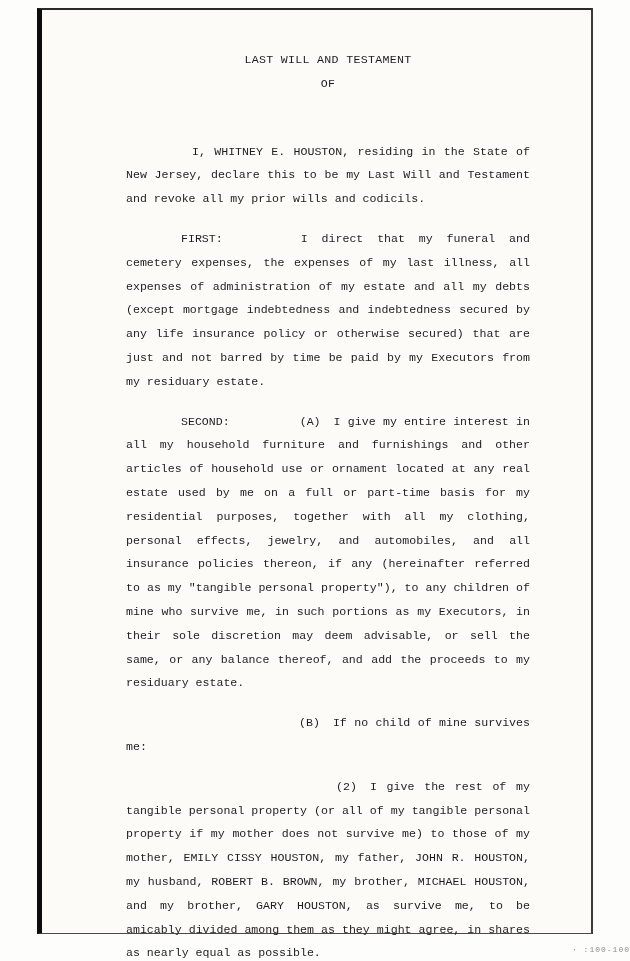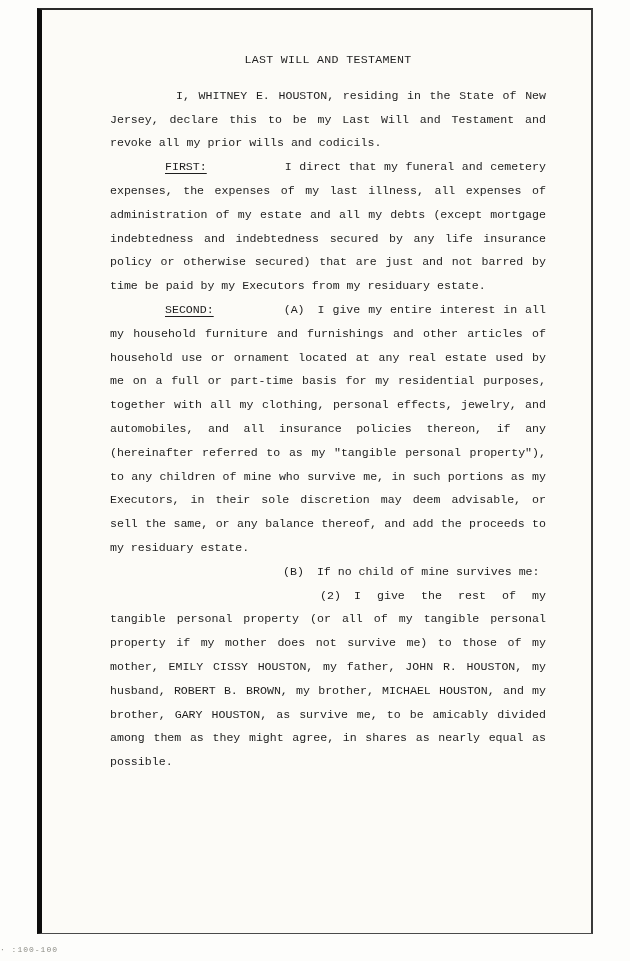--- a/index.html
+++ b/index.html
@@ -32,64 +32,64 @@
   .content {
     position: absolute;
     left: 110px;
     top: 48px;
     width: 436px;
     font-size: 11.6px;
     line-height: 23.8px;
   }
   .title-block {
     text-align: center;
-    margin-bottom: 12px;
+    margin-bottom: 44px;
     letter-spacing: 0.3px;
   }
   .title-line { white-space: nowrap; }
   p.doc-par {
-    margin: 0;
+    margin: 16px;
     text-align: justify;
     text-align-last: left;
   }
   .p-intro  { text-indent: 66px; }
   .p-first  { text-indent: 55px; }
   .p-second { text-indent: 55px; }
   .p-b      { text-indent: 173px; }
   .p-b1     { text-indent: 210px; }
   .p-b2     { text-indent: 210px; margin-top: 5px; }
   .ul {
-    text-decoration: underline;
     text-underline-offset: 3px;
     text-decoration-thickness: 1px;
   }
   .tab-first  { display: inline-block; width: 78px; }
   .tab-second { display: inline-block; width: 70px; }
   .gap2       { display: inline-block; width: 13px; }
   .footer-stamp {
     position: absolute;
     left: 0;
     right: 0;
     bottom: 7px;
-    text-align: left;
+    text-align: right;
     font-size: 8px;
     color: #8d8d86;
     letter-spacing: 1px;
   }
 </style>
 </head>
 <body>
 
 <div class="page">
   <div class="scan-frame"></div>
 
   <div class="content">
 
     <div class="title-block">
       <div class="title-line">LAST WILL AND TESTAMENT</div>
+      <div class="title-line">OF</div>
     </div>
 
     <p class="doc-par p-intro"><span>I, WHITNEY E. HOUSTON, residing in the State of New Jersey, declare this to be my Last Will and Testament and revoke all my prior wills and codicils.</span></p>
 
     <p class="doc-par p-first"><span class="ul">FIRST:</span><span class="tab-first"></span><span>I direct that my funeral and cemetery expenses, the expenses of my last illness, all expenses of administration of my estate and all my debts (except mortgage indebtedness and indebtedness secured by any life insurance policy or otherwise secured) that are just and not barred by time be paid by my Executors from my residuary estate.</span></p>
 
     <p class="doc-par p-second"><span class="ul">SECOND:</span><span class="tab-second"></span><span>(A)</span><span class="gap2"></span><span>I give my entire interest in all my household furniture and furnishings and other articles of household use or ornament located at any real estate used by me on a full or part-time basis for my residential purposes, together with all my clothing, personal effects, jewelry, and automobiles, and all insurance policies thereon, if any (hereinafter referred to as my "tangible personal property"), to any children of mine who survive me, in such portions as my Executors, in their sole discretion may deem advisable, or sell the same, or any balance thereof, and add the proceeds to my residuary estate.</span></p>
 
     <p class="doc-par p-b"><span>(B)</span><span class="gap2"></span><span>If no child of mine survives me:</span></p>
 

